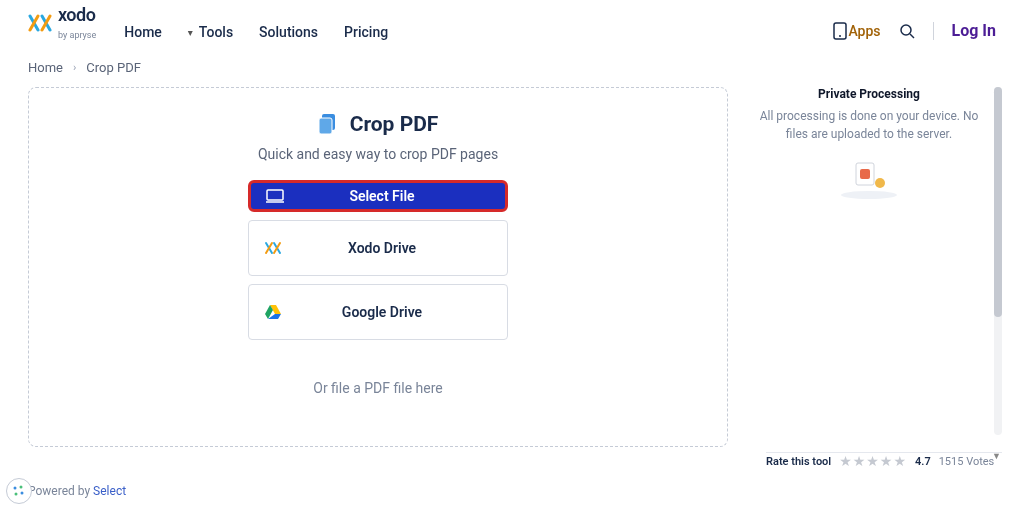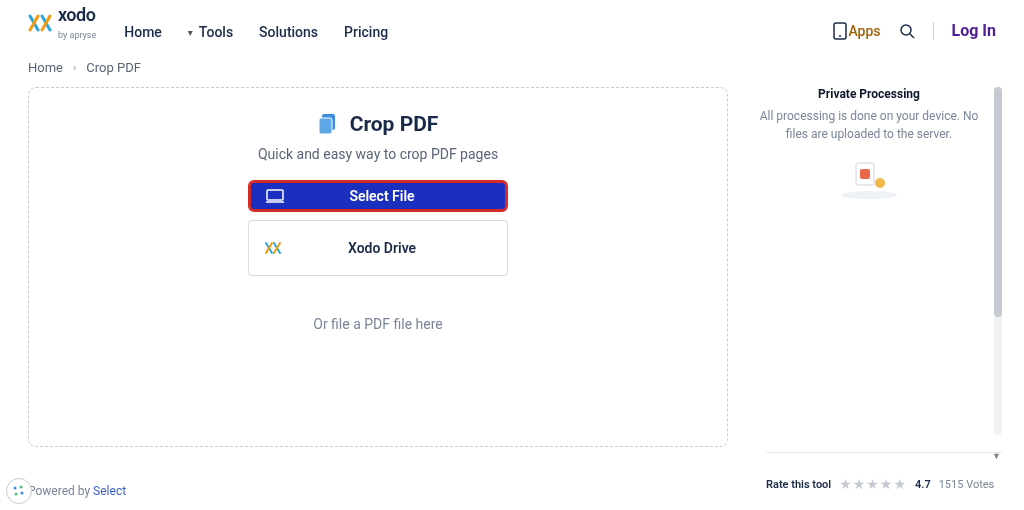--- a/index.html
+++ b/index.html
@@ -48,21 +48,21 @@
 .info-block { text-align: center; margin-bottom: 18px; }
 .info-title { font-size: 12px; font-weight: 700; color: #0f172a; margin-bottom: 6px; }
 .info-desc { font-size: 12px; color: #7a8599; line-height: 1.5; margin-bottom: 12px; padding: 0 4px; }
 .info-illus { height: 44px; margin: 0 auto 22px; width: 70px; position: relative; }
 .scrollbar { position: absolute; right: -6px; top: 0; width: 8px; height: 348px; background: #f1f2f4; border-radius: 4px; }
 .scroll-thumb { position: absolute; right: 0; top: 0; width: 8px; height: 230px; background: #c5c9d1; border-radius: 4px; }
 .scroll-arrow-up { position: absolute; right: -5px; top: -2px; font-size: 9px; color: #888; }
 .scroll-arrow-dn { position: absolute; right: -5px; bottom: -14px; font-size: 9px; color: #888; }
 
 
-.rating { position: absolute; right: 22px; top: 452px; width: 236px; display: flex; align-items: center; gap: 8px; border-top: 1px solid #e5e8ee; padding-top: 23px; font-size: 11px; }
+.rating { position: absolute; right: 22px; top: 452px; width: 236px; display: flex; align-items: center; gap: 8px; border-top: 1px solid #e5e8ee; padding-top: 0; font-size: 11px; }
 .rating-label { color: #1a2b4a; font-weight: 600; }
 .stars { color: #c5c9d1; font-size: 14px; letter-spacing: 1px; }
 .rating-val { color: #1a2b4a; font-weight: 600; }
 .rating-votes { color: #7a8599; }
 
 
 .footer { position: absolute; bottom: 12px; left: 28px; font-size: 12px; color: #7a8599; }
 .footer a { color: #3a5fc8; text-decoration: none; }
 .cookie-badge { position: absolute; bottom: 6px; left: 6px; width: 26px; height: 26px; border: 1px solid #c5cbd6; border-radius: 50%; background: #fff; cursor: pointer; display: flex; align-items: center; justify-content: center; }
 
@@ -153,20 +153,30 @@
       <div class="btn btn-secondary">
         <span class="btn-icon">
             <svg width="18" height="14" viewBox="0 0 18 14">
               <path d="M2 2 L8 12" stroke="#2aa8e0" stroke-width="2" fill="none" stroke-linecap="round"></path>
               <path d="M8 2 L2 12" stroke="#f39c12" stroke-width="2" fill="none" stroke-linecap="round"></path>
               <path d="M10 2 L16 12" stroke="#2aa8e0" stroke-width="2" fill="none" stroke-linecap="round"></path>
               <path d="M16 2 L10 12" stroke="#f39c12" stroke-width="2" fill="none" stroke-linecap="round"></path>
             </svg>
           </span>
         <span class="btn-label">Xodo Drive</span>
+      </div>
+      <div class="btn btn-secondary">
+        <span class="btn-icon">
+            <svg width="16" height="14" viewBox="0 0 16 14">
+              <path d="M5 0 L11 0 L16 9 L10 9 Z" fill="#ffc107"></path>
+              <path d="M5 0 L0 9 L3 14 L8 5 Z" fill="#1fa463"></path>
+              <path d="M10 9 L16 9 L13 14 L3 14 Z" fill="#1a73e8"></path>
+            </svg>
+          </span>
+        <span class="btn-label">Google Drive</span>
       </div>
     </div>
     <div class="drop-hint">Or file a PDF file here</div>
   </div>
 
   <div class="sidebar">
     <div class="sidebar-scroll">
       <div class="info-block">
         <div class="info-title">Private Processing</div>
         <div class="info-desc">All processing is done on your device. No files are uploaded to the server.</div>

